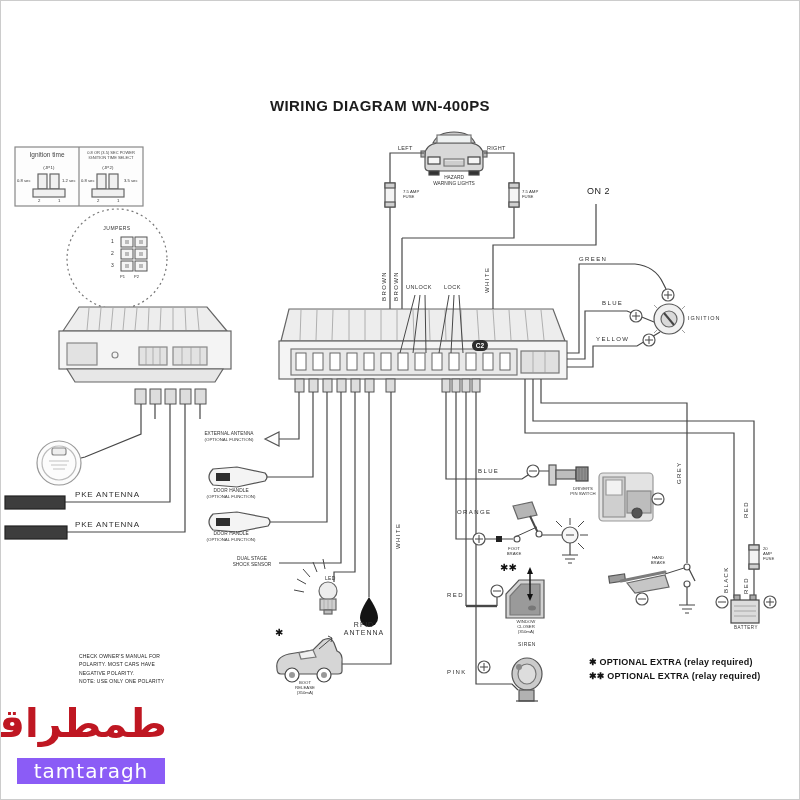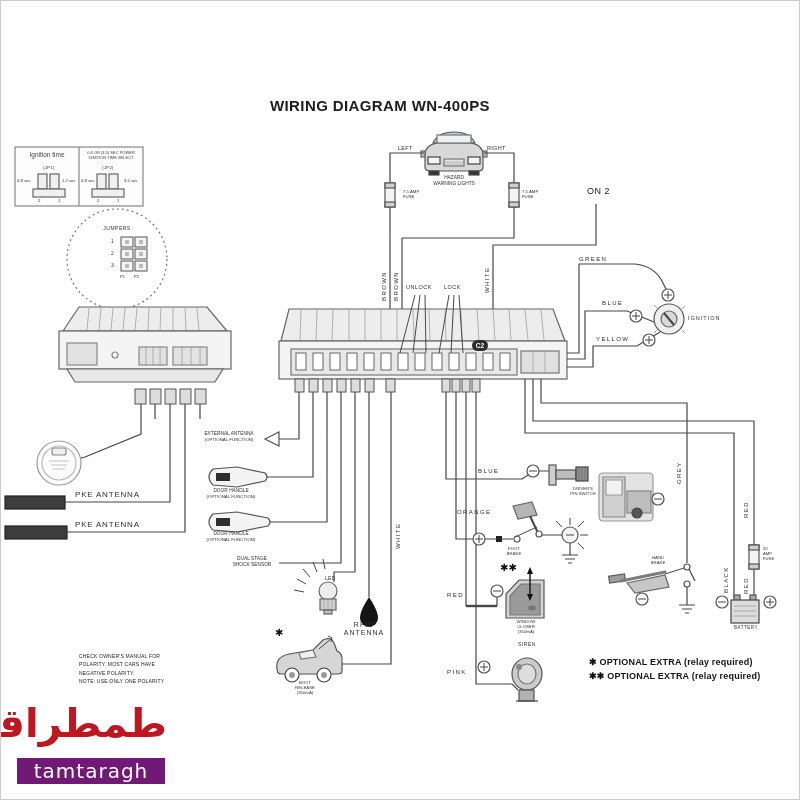--- a/index.html
+++ b/index.html
@@ -13,21 +13,21 @@
   .wire{font-size:6px;letter-spacing:1.4px;color:#2e2e2e;}
   .tiny{font-size:4.3px;letter-spacing:.2px;}
   .small{font-size:5px;letter-spacing:.3px;}
   .pke{font-size:8px;letter-spacing:.8px;color:#2e2e2e;}
   .star{font-size:10px;color:#111;}
   .badge{position:absolute;z-index:2;background:#2d2d2d;color:#fff;border-radius:6px;font-size:6.5px;font-weight:bold;text-align:center;line-height:11px;width:16px;height:11px;}
   .notes{font-weight:bold;font-size:9px;color:#141414;line-height:1.5;letter-spacing:.2px;}
   .pol{font-size:5px;color:#222;line-height:1.65;letter-spacing:.2px;}
   .wm{position:absolute;left:118px;top:382px;z-index:5;font-family:"DejaVu Serif",serif;font-style:italic;font-size:53px;letter-spacing:2px;color:rgba(110,110,110,.38);white-space:nowrap;text-shadow:1px 1px 0 rgba(255,255,255,.75);}
   .logo-ar{position:absolute;left:8px;top:696px;width:158px;z-index:4;text-align:center;font-size:40px;line-height:1.3;color:#bf1722;font-weight:bold;direction:rtl;font-family:"DejaVu Sans",sans-serif;}
-  .logo-bar{position:absolute;left:16px;top:757px;width:148px;height:26px;z-index:4;background:#701a75;}
+  .logo-bar{position:absolute;left:16px;top:757px;width:148px;height:26px;z-index:4;background:#8b5cf6;}
   .logo-latin{display:block;color:#fff;font-size:20px;line-height:26px;text-align:center;letter-spacing:1px;font-family:"DejaVu Sans",sans-serif;}
 </style>
 </head>
 <body>
 
 <div id="stage">
 
 <svg id="diagram-svg" width="800" height="800" viewBox="0 0 800 800">
   <g fill="none" stroke="#474747" stroke-width="1.2">
 

